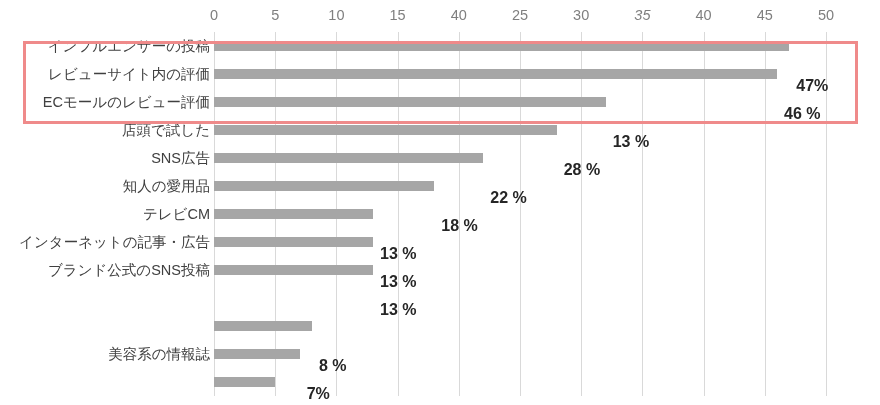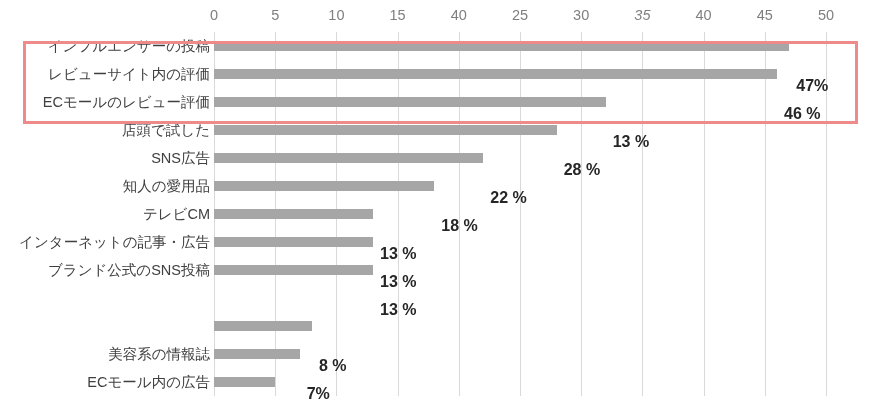--- a/index.html
+++ b/index.html
@@ -193,21 +193,20 @@
       <div class="row" style="top: 280px;">
         <div class="bar" style="width: 97.92px; background: rgb(166, 166, 166);"></div>
         <div class="value-label" style="left: 311.92px;">8 %</div>
       </div>
       <div class="row" style="top: 308px;">
         <div class="cat-label">美容系の情報誌</div>
         <div class="bar" style="width: 85.68px; background: rgb(166, 166, 166);"></div>
         <div class="value-label" style="left: 299.68px;">7%</div>
       </div>
       <div class="row" style="top: 336px;">
-        <div class="cat-label">ECモール内の広告</div>
         <div class="bar" style="width: 61.2px; background: rgb(166, 166, 166);"></div>
         <div class="value-label" style="left: 275.2px;">5 %</div>
       </div>
     </div>
 
   <div id="highlight-box" style="top: 41px; height: 83px; border-color: rgb(239, 138, 138);"></div>
 
 </div>
 
 </body></html>

